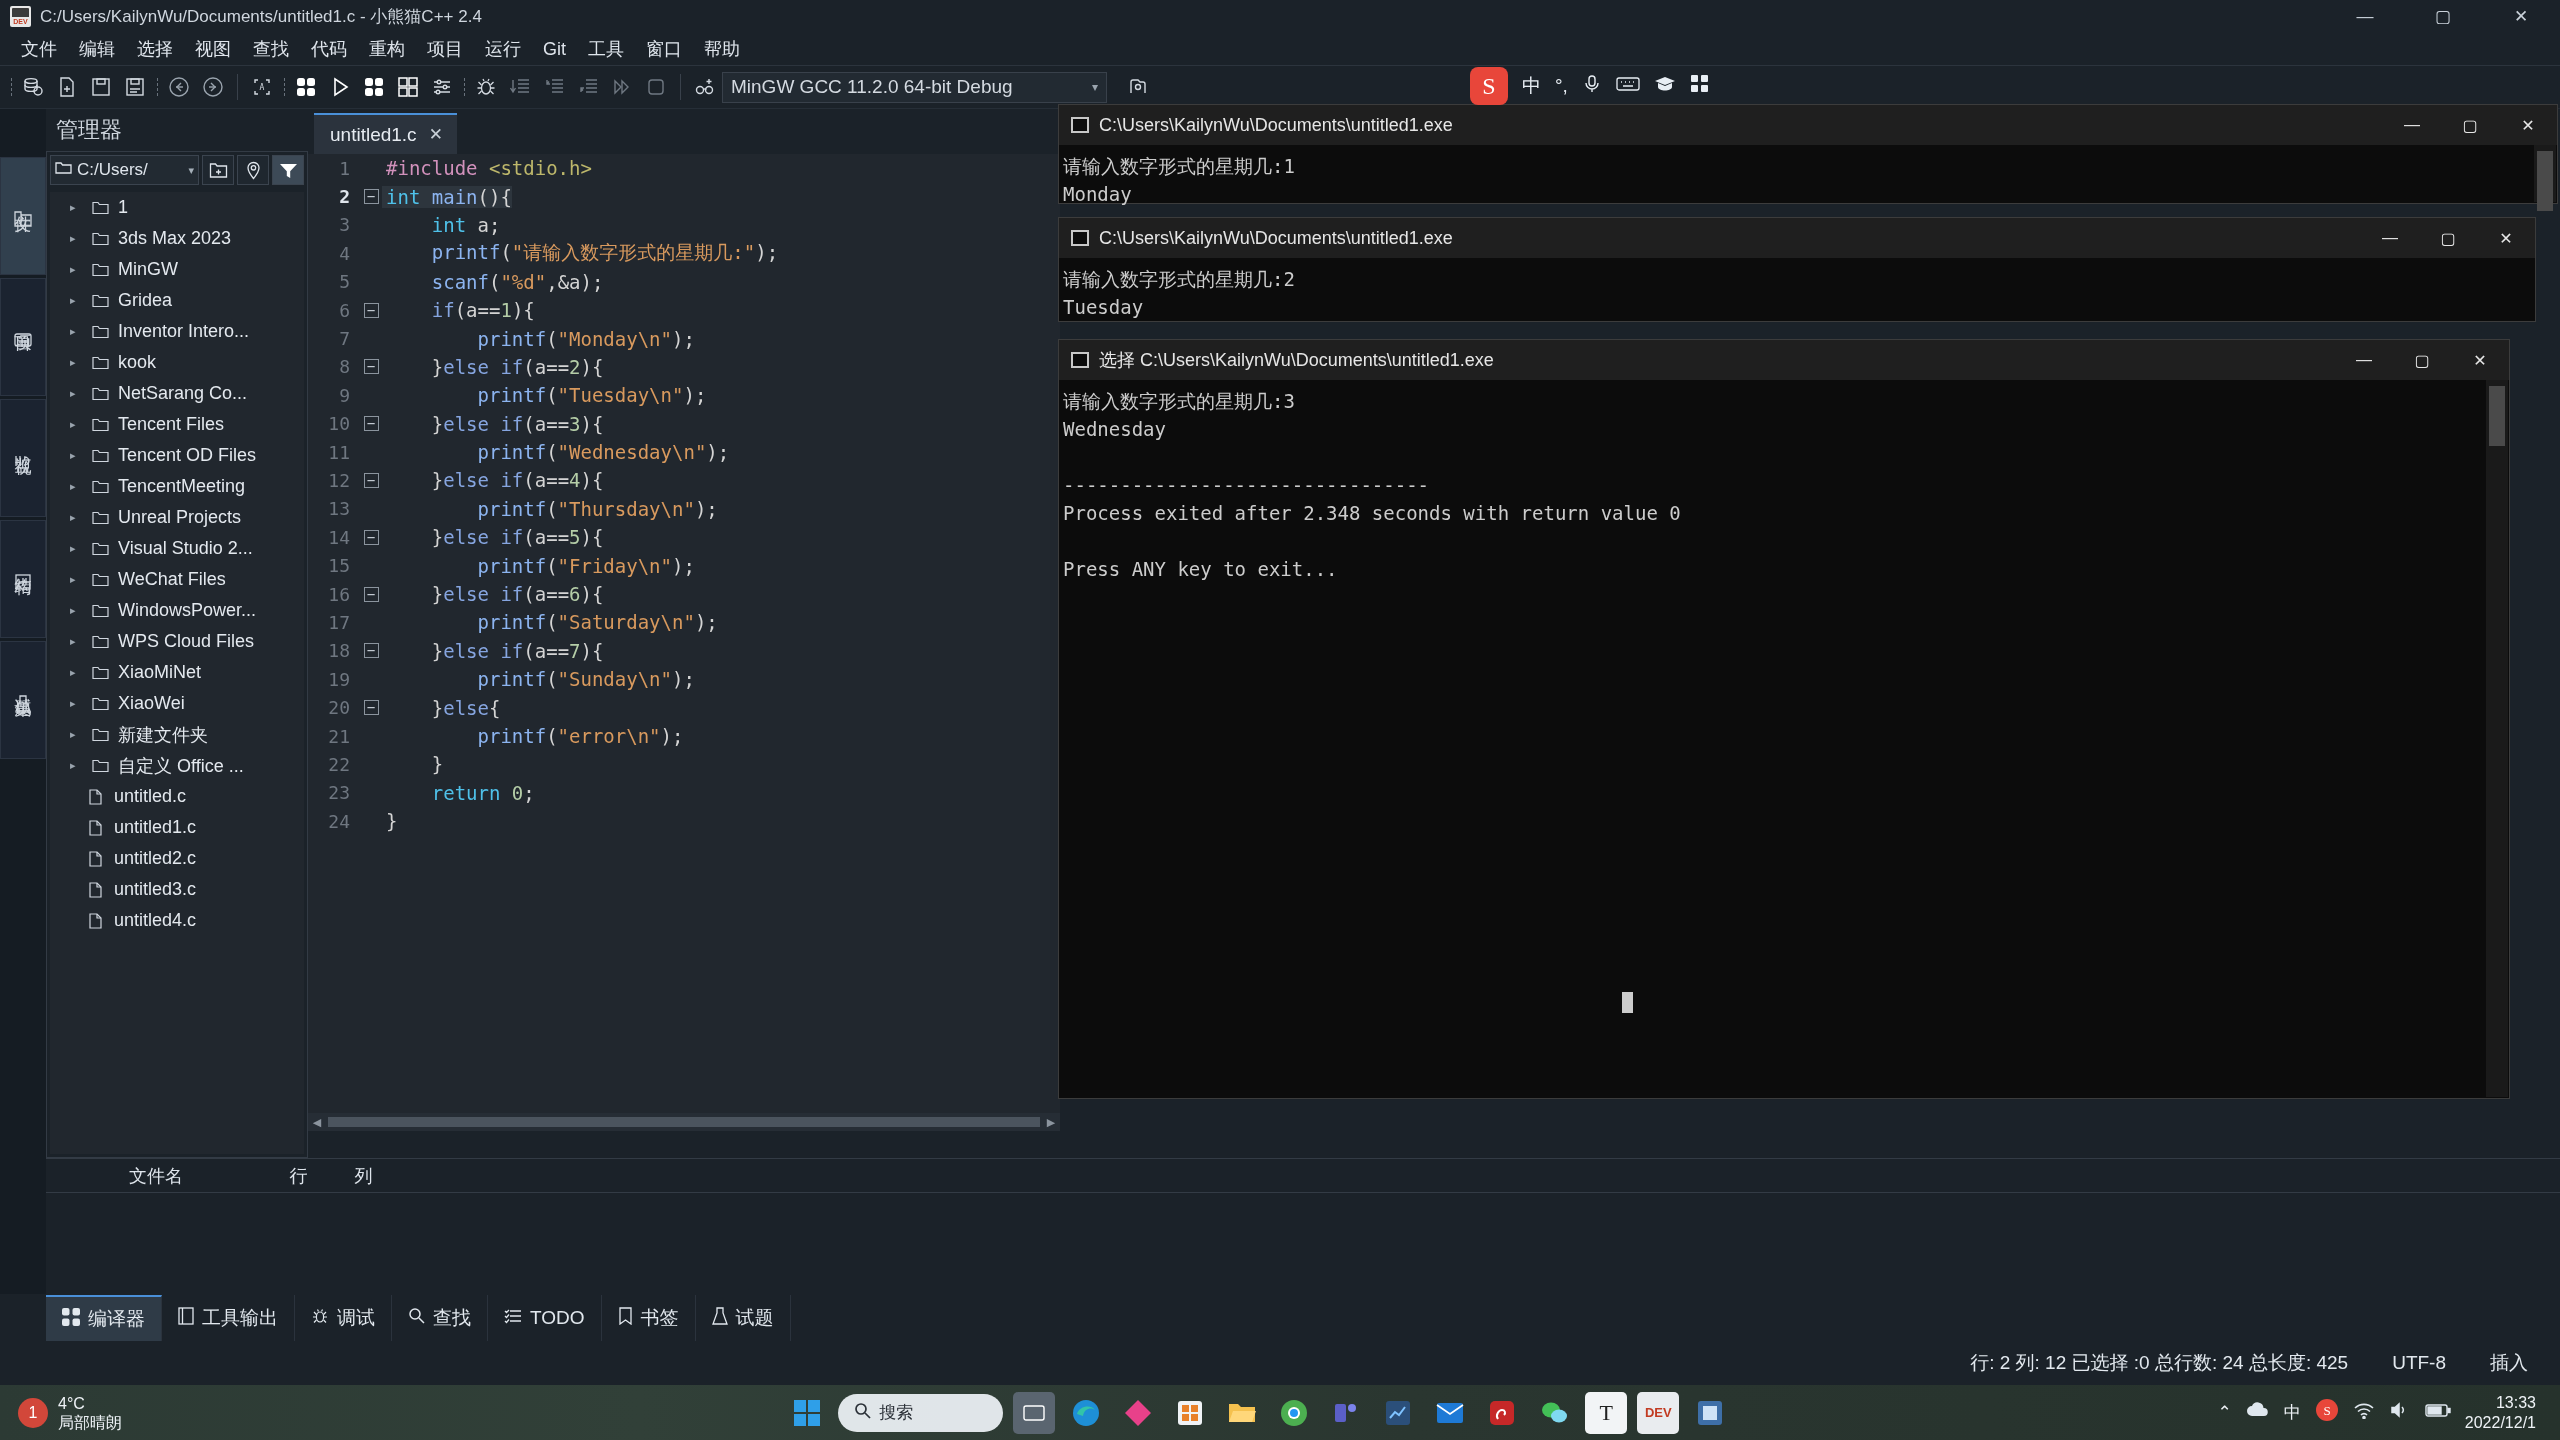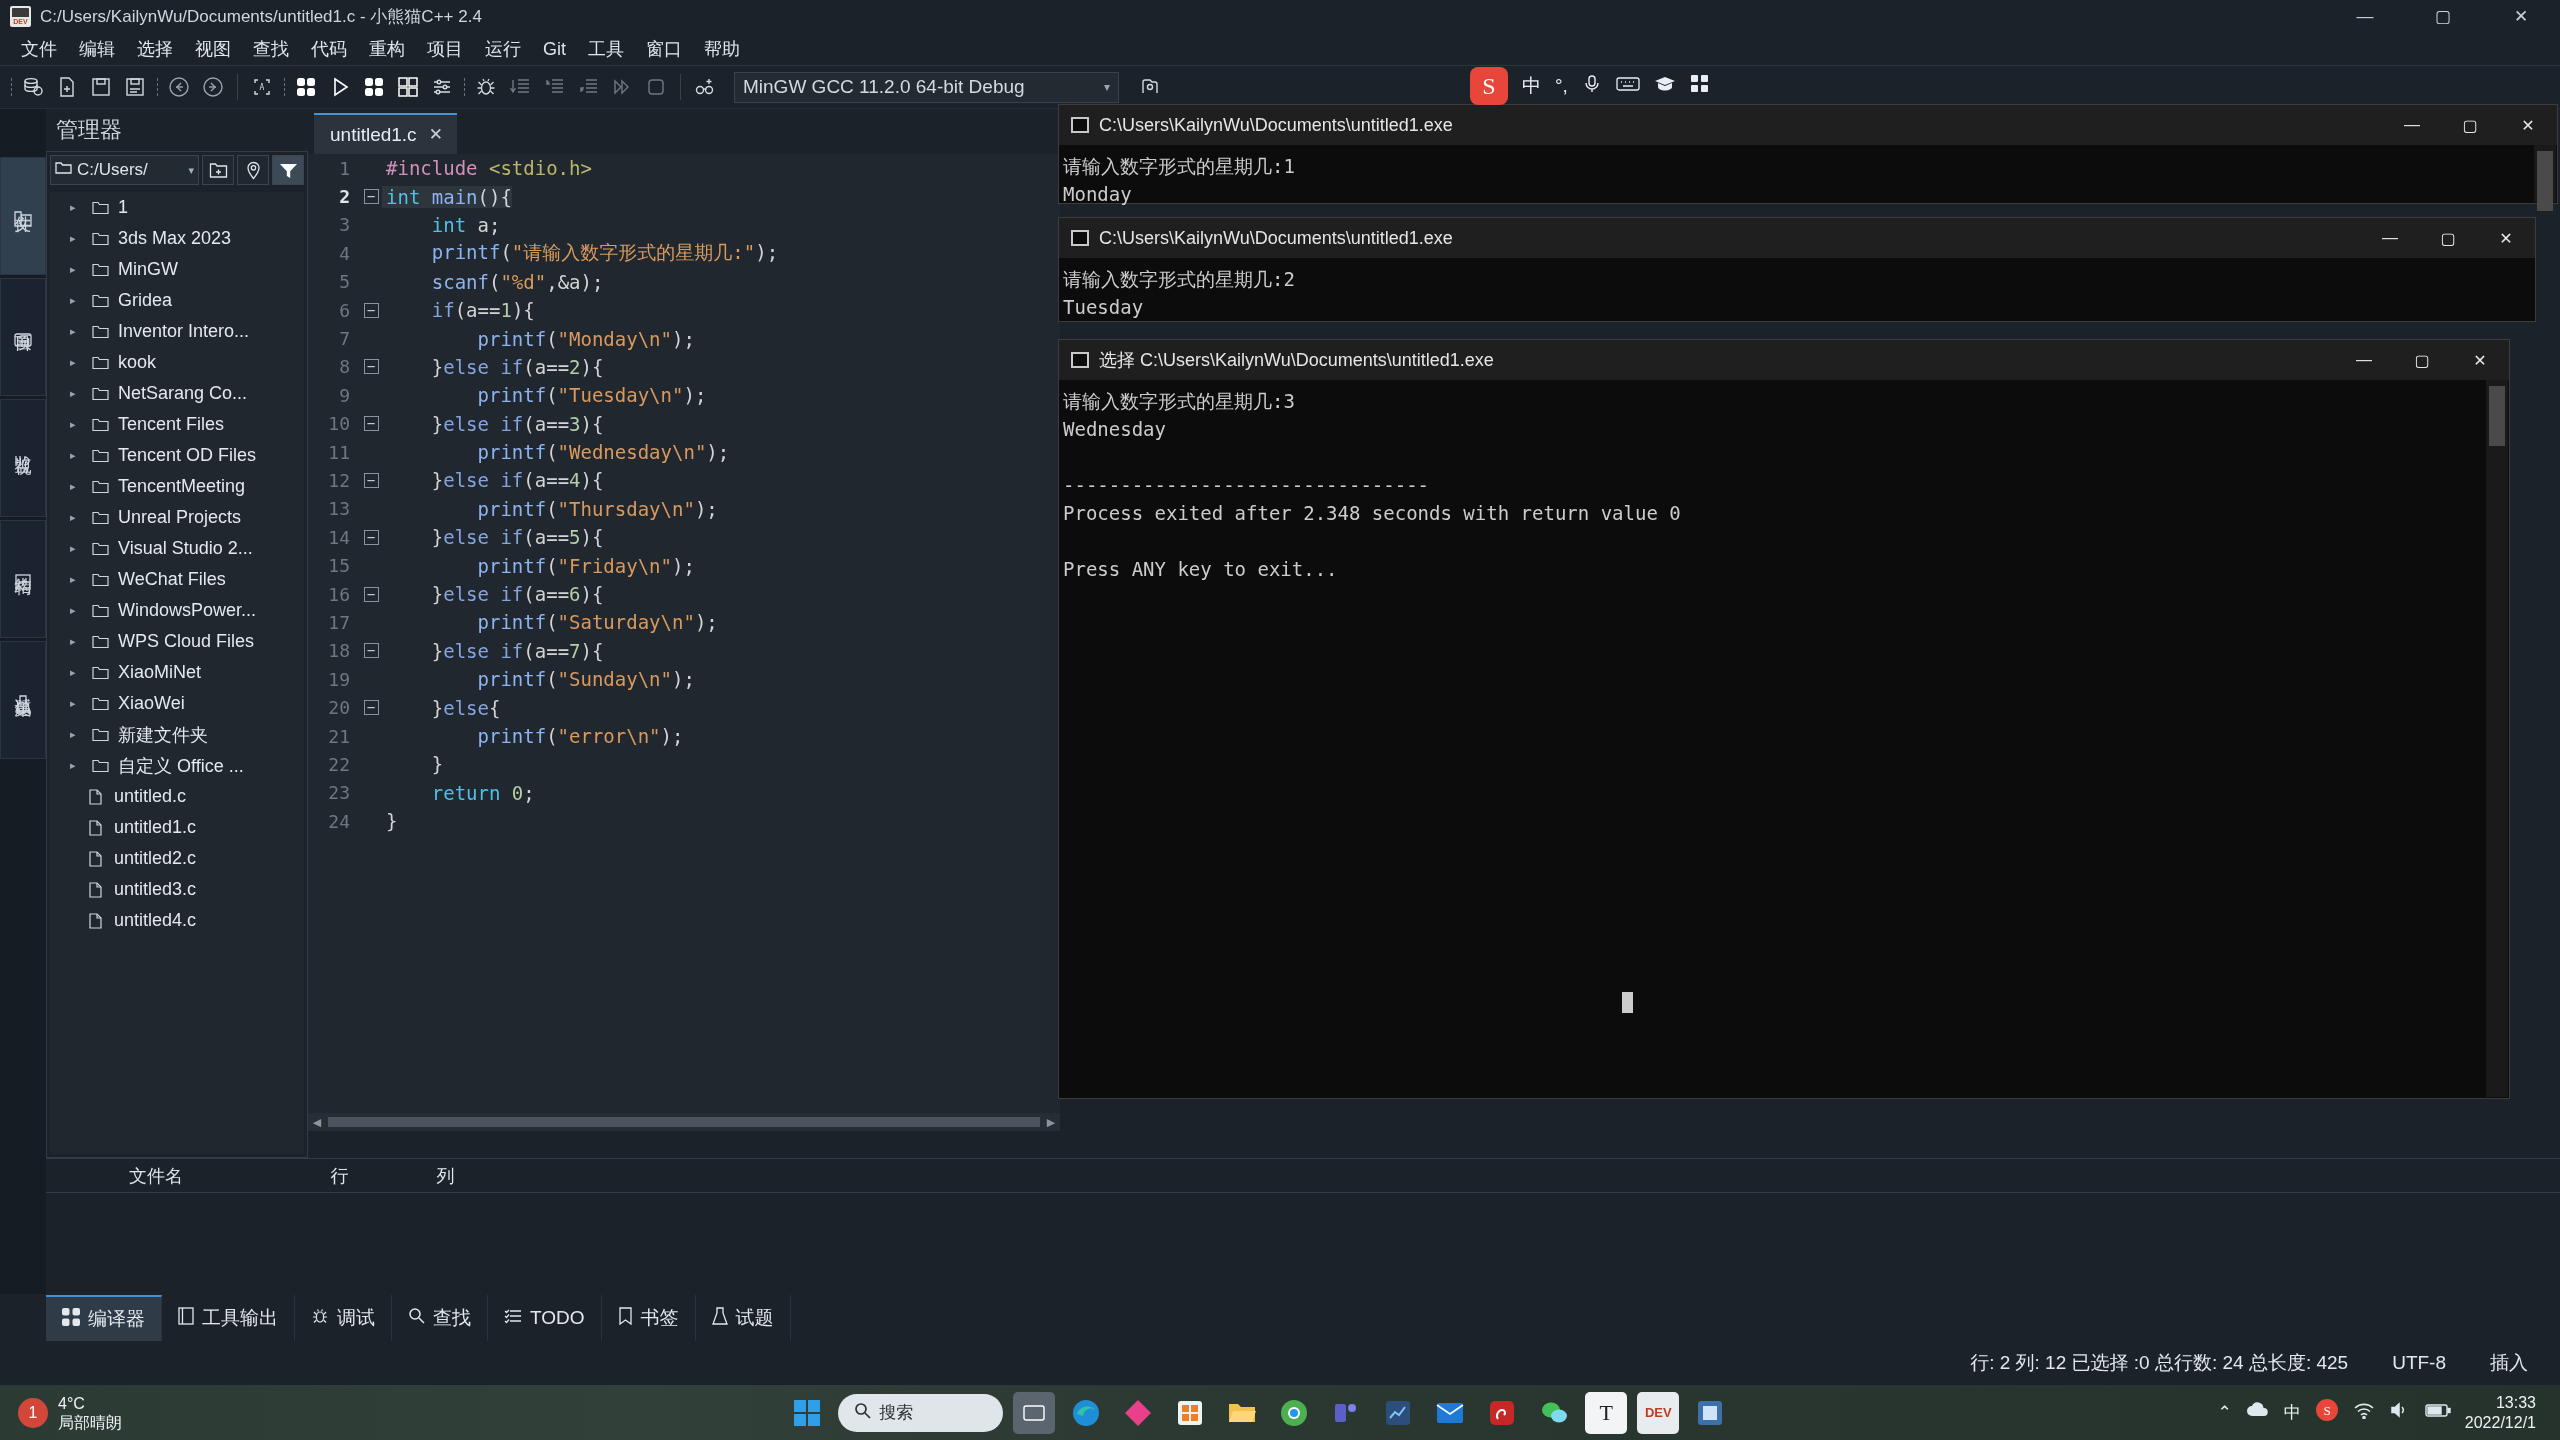--- a/index.html
+++ b/index.html
@@ -29,21 +29,21 @@
   #toolbar { height:43px; background:#1b2229; display:flex; align-items:center;
              padding-left:6px; border-bottom:1px solid #262e37; gap:0px; }
   .tb { width:34px; height:34px; display:flex; align-items:center; justify-content:center;
         color:#d4dae1; }
   .tb svg { display:block; }
   .grip { width:10px; height:22px; display:flex; align-items:center; justify-content:center; }
   .grip::before { content:""; width:3px; height:20px;
      background-image:radial-gradient(#69727c 40%, transparent 41%);
      background-size:3px 5px; }
   .sep { width:1px; height:26px; background:#39414b; margin:0 7px; }
-  #combo { margin-left:12px; height:31px; min-width:385px; background:#222a32;
+  #combo { height:31px; min-width:385px; background:#222a32;
            border:1px solid #39414b; color:#d4dae1; font-size:19px;
            display:flex; align-items:center; padding:0 8px; justify-content:space-between; }
   #combo .cap{ white-space:nowrap; overflow:hidden; }
   #combo .arw { color:#9aa4ae; font-size:12px; margin-left:8px; }
 
   
   #body { position:absolute; top:109px; left:0; width:2560px; height:1276px; }
 
   
   #rail { position:absolute; left:0; top:0; width:46px; height:1185px; background:#151c23;
@@ -102,21 +102,21 @@
   .pn  { color:#d4d4d4; }
   #hscroll { position:absolute; left:0; top:1004px; width:752px; height:18px; background:#262d35;
              display:flex; align-items:center; }
   #hscroll .ar { width:18px; text-align:center; color:#8b949e; font-size:11px; }
   #hscroll .bar { height:10px; background:#4b545e; flex:1; margin:0 2px; }
 
   
   #msgpanel { position:absolute; left:46px; top:1049px; width:2514px; height:237px;
               background:#1b2229; border-top:1px solid #333b45; }
   #msghead { display:flex; height:34px; align-items:center; color:#dfe5ec; font-size:18px;
-             border-bottom:1px solid #333b45;gap:41px;}
+             border-bottom:1px solid #333b45;}
   #msghead div { text-align:center; }
 
   
   #bottombar { position:absolute; left:0; top:1185px; width:2560px; height:48px;
                background:#1b2229; display:flex; align-items:center; padding-left:46px; }
   .btab { height:46px; padding:0 16px; display:flex; align-items:center; gap:8px;
           color:#e2e8ee; font-size:19px; border-right:1px solid #2b333d; }
   .btab.active { background:#2f3b47; border-top:2px solid #4a90d9; }
   #botrail { position:absolute; left:0; top:1185px; width:46px; height:48px;
              background:#151c23; display:flex; flex-direction:column; align-items:center;

